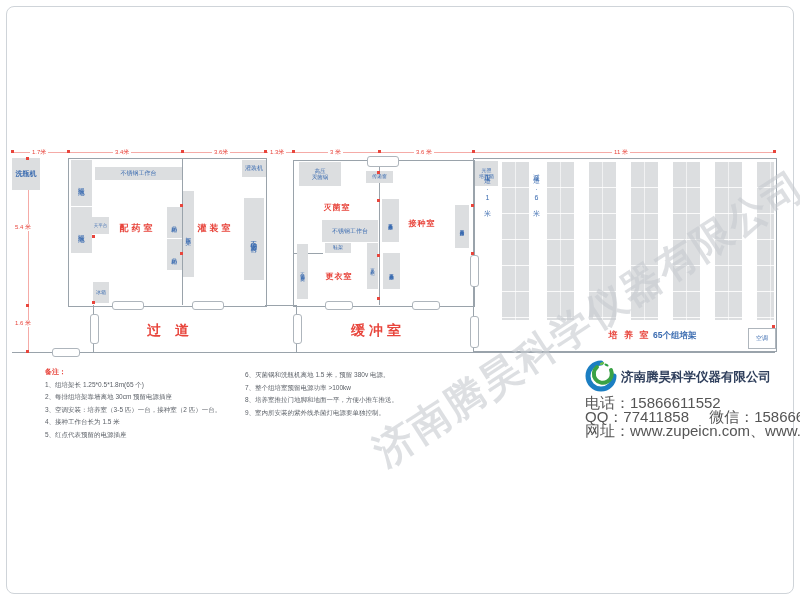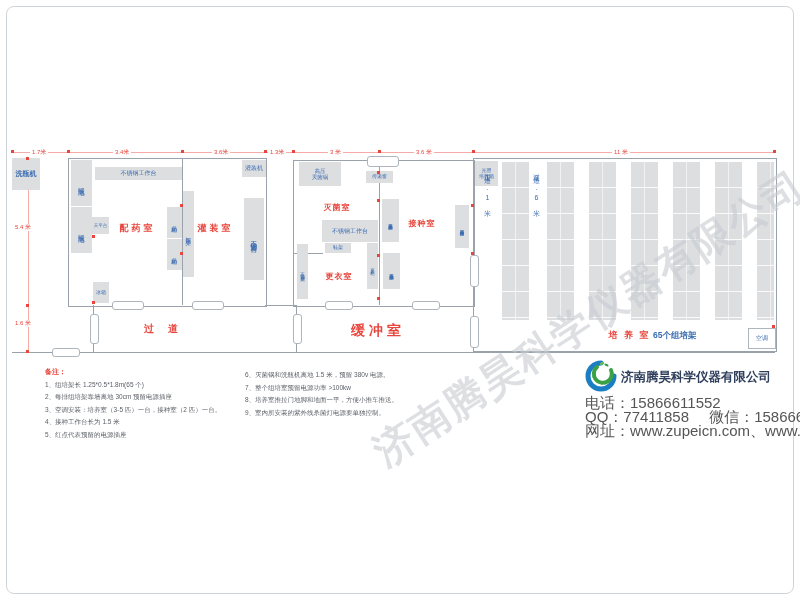--- a/index.html
+++ b/index.html
@@ -113,21 +113,21 @@
 <div class="equip" style="left:95px;top:167px;width:87px;height:13px">不锈钢工作台</div>
 <div class="equip" style="left:92px;top:217px;width:17px;height:17px;font-size:4.5px">天平台</div>
 <div class="equip vtext" style="left:167px;top:207px;width:15px;height:31px;font-size:5.5px">药品柜</div>
 <div class="equip vtext" style="left:167px;top:239px;width:15px;height:31px;font-size:5.5px">药品柜</div>
 <div class="equip vtext" style="left:183px;top:191px;width:11px;height:86px;font-size:5.5px">摆瓶架</div>
 <div class="equip" style="left:242px;top:160px;width:24px;height:17px">灌装机</div>
 <div class="equip vtext" style="left:244px;top:198px;width:20px;height:82px;font-size:6.5px">不锈钢灌装台</div>
 <div class="equip" style="left:93px;top:282px;width:16px;height:21px;font-size:5px">冰箱</div>
 <div class="room" style="left:105px;top:222px;width:65px;font-size:9px;letter-spacing:3px">配药室</div>
 <div class="room" style="left:188px;top:222px;width:55px;font-size:9px;letter-spacing:3px">灌装室</div>
-<div class="room" style="left:128px;top:322px;width:80px;font-size:10px;letter-spacing:14px">过道</div>
+<div class="room" style="left:135px;top:322px;width:80px;font-size:14px;letter-spacing:14px">过道</div>
 
 <div class="equip" style="left:299px;top:162px;width:42px;height:24px;font-size:5.5px">
   <span><span>高压</span><br>
   <span>灭菌锅</span></span>
 </div>
 <div class="equip" style="left:366px;top:171px;width:27px;height:12px;font-size:5px;z-index:4">传递窗</div>
 <div class="equip" style="left:322px;top:220px;width:56px;height:22px">不锈钢工作台</div>
 <div class="equip" style="left:325px;top:243px;width:26px;height:10px;font-size:5px">鞋架</div>
 <div class="equip vtext" style="left:367px;top:243px;width:11px;height:46px;font-size:4.5px">更衣柜</div>
 <div class="equip vtext" style="left:297px;top:244px;width:11px;height:55px;font-size:4.5px">不锈钢条凳</div>

